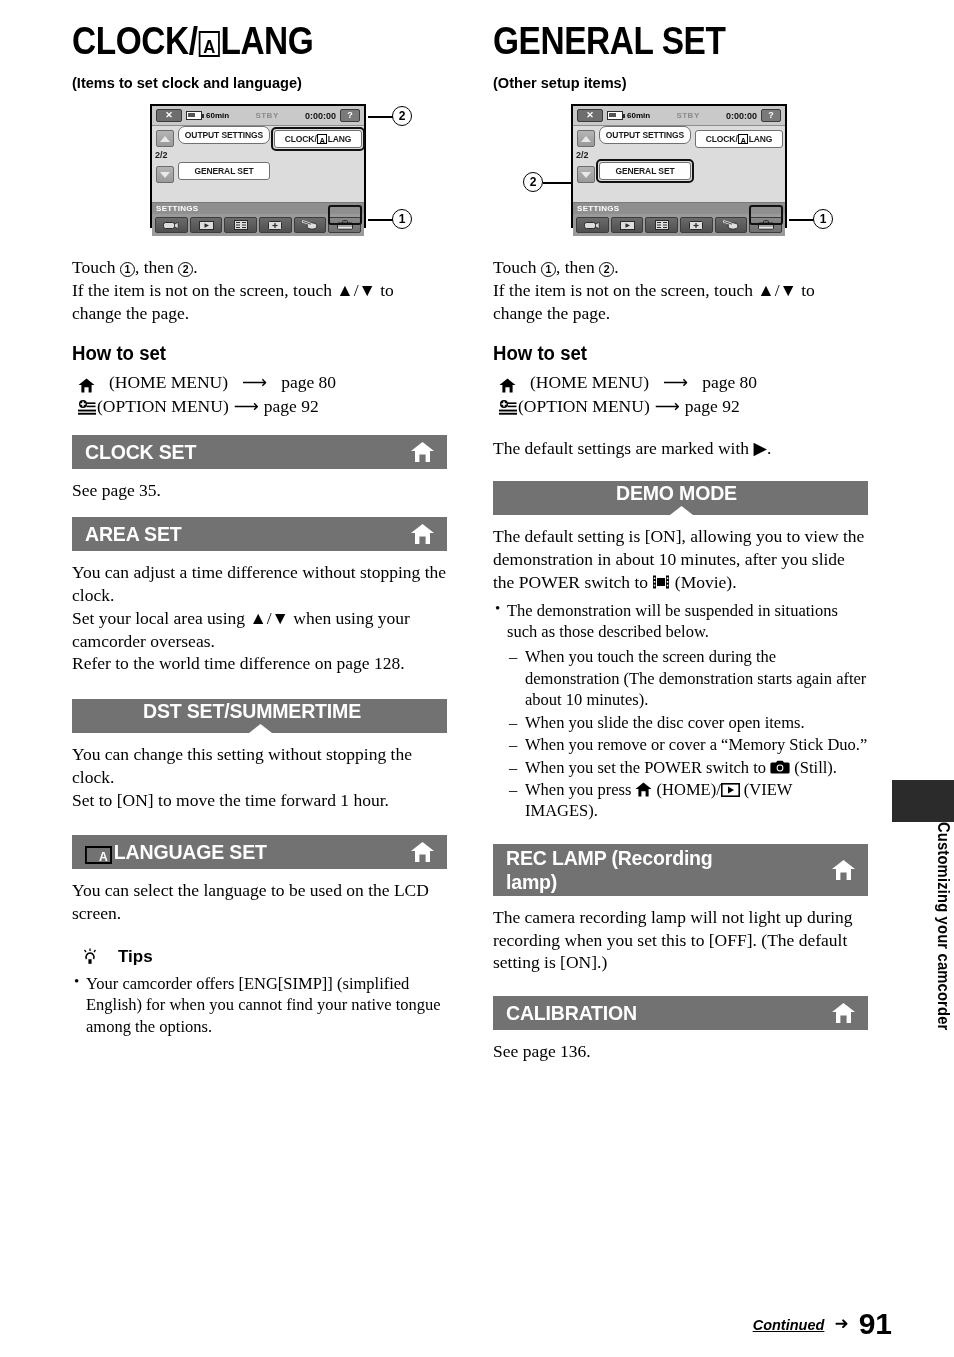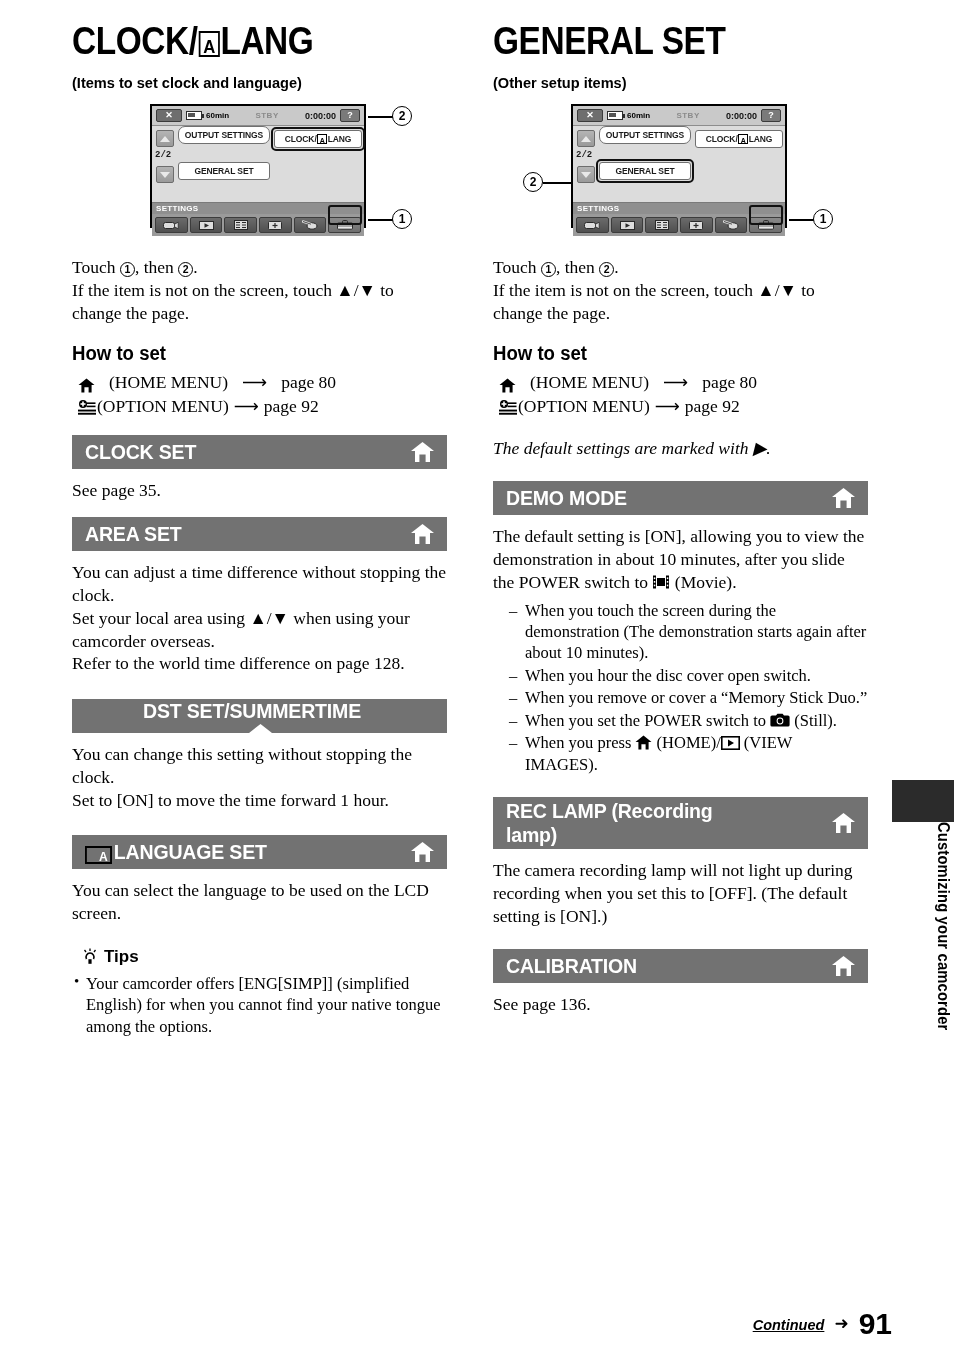--- a/index.html
+++ b/index.html
@@ -108,21 +108,21 @@
     display: flex; align-items: center; justify-content: center;
   }
   .arrow-btn .tri { width:0; height:0; border-left:5px solid transparent; border-right:5px solid transparent; }
   .arrow-btn .tri.up   { border-bottom: 6px solid #e9e9e9; }
   .arrow-btn .tri.down { border-top: 6px solid #e9e9e9; }
   .arrow-up { top: 4px; }
   .arrow-dn { top: 40px; }
 
   .pageno {
     position: absolute; left: 3px; top: 24px;
-    font-family: Liberation Mono, monospace;
+    font-family: Liberation Sans, sans-serif;
     font-size: 9px; font-weight: bold; color: #1b1b1b;
   }
 
   .mitem {
     position: absolute;
     background: #fff; border: 1px solid #707070; border-radius: 3px;
     display: flex; align-items: center; justify-content: center;
     font-family: "Liberation Sans", sans-serif;
     font-size: 8.5px; font-weight: bold; color: #1b1b1b;
     letter-spacing: -0.1px;
@@ -232,21 +232,21 @@
   ul.dash > li {
     font-family: "Liberation Serif", serif;
     font-size: 16.5px; line-height: 1.30;
     padding-left: 16px; position: relative; margin-bottom: 1px;
   }
   ul.dash > li::before {
     content: "\2013"; position: absolute; left: 0; top: 0;
   }
 
   .tips-head {
-    display: flex; align-items: center; gap: 6px;
+    display: flex; align-items: center; gap: 20px;
     font-family: "Liberation Sans", sans-serif;
     font-weight: bold; font-size: 17px;
     margin: 22px 0 2px 10px;
   }
 
   
   .side-tab-block {
     position: absolute; right: 0; top: 780px;
     width: 62px; height: 42px; background: #2b2b2b;
   }
@@ -621,23 +621,23 @@
             <rect x="8.5" y="5.6" width="9" height="1.6" fill="#000"></rect>
             <rect x="0" y="9.6" width="18" height="1.9" fill="#000"></rect>
             <rect x="0" y="12.8" width="18" height="1.9" fill="#000"></rect>
           </svg>
       </span>
       <span>(OPTION MENU)</span>
       <span style="margin:0 5px;">⟶</span>
       <span>page 92</span>
     </div>
 
-    <p class="body-text" style="margin-top:18px;font-style:italic;"><span>The default settings are marked with </span><span>▶</span><span>.</span></p>
-
-    <div class="bar" style="margin-top:22px;">
+    <p class="body-text" style="margin-top:18px;"><span>The default settings are marked with </span><span>▶</span><span>.</span></p>
+
+    <div class="bar" style="margin-top:22px;flex-direction:column;">
       <div class="bar-label">DEMO MODE</div>
       <span class="ico ico-home-bar">
         <svg width="25" height="22" viewBox="0 0 25 22">
             <path d="M12.5 1 L24 10 L20 10 L20 21 L15.6 21 L15.6 13.6 L9.4 13.6 L9.4 21 L5 21 L5 10 L1 10 Z" fill="#fff"></path>
           </svg>
       </span>
     </div>
     <p class="body-text"><span>The default setting is [ON], allowing you to view the demonstration in about 10 minutes, after you slide the POWER switch to </span><span class="ico ico-movie">
       <svg width="18" height="16" viewBox="0 0 18 16">
             <rect x="1" y="1.5" width="3" height="13" fill="#000"></rect>
@@ -645,23 +645,26 @@
             <rect x="5" y="4" width="8" height="8" fill="#000"></rect>
             <rect x="1.8" y="3.4" width="1.5" height="1.7" fill="#fff"></rect>
             <rect x="1.8" y="7" width="1.5" height="1.7" fill="#fff"></rect>
             <rect x="1.8" y="10.6" width="1.5" height="1.7" fill="#fff"></rect>
             <rect x="14.8" y="3.4" width="1.5" height="1.7" fill="#fff"></rect>
             <rect x="14.8" y="7" width="1.5" height="1.7" fill="#fff"></rect>
             <rect x="14.8" y="10.6" width="1.5" height="1.7" fill="#fff"></rect>
           </svg>
     </span><span> (Movie).</span></p>
 
+    <ul class="bul">
+      <li>The demonstration will be suspended in situations such as those described below.</li>
+    </ul>
     <ul class="dash">
       <li>When you touch the screen during the demonstration (The demonstration starts again after about 10 minutes).</li>
-      <li>When you hour the disc cover open switch.</li>
+      <li>When you slide the disc cover open items.</li>
       <li>When you remove or cover a “Memory Stick Duo.”</li>
       <li><span>When you set the POWER switch to </span><span class="ico ico-still">
         <svg width="20" height="15" viewBox="0 0 20 15">
               <path d="M6 2.5 L7.4 0.8 L12.6 0.8 L14 2.5 L18 2.5 a1.6 1.6 0 0 1 1.6 1.6 V12 a1.6 1.6 0 0 1 -1.6 1.6 H2 A1.6 1.6 0 0 1 0.4 12 V4.1 A1.6 1.6 0 0 1 2 2.5 Z" fill="#000"></path>
               <circle cx="10" cy="8" r="3.4" fill="#fff"></circle>
               <circle cx="10" cy="8" r="2.4" fill="#000"></circle>
             </svg>
       </span><span> (Still).</span></li>
       <li><span>When you press </span><span class="ico ico-home">
         <svg width="17" height="15" viewBox="0 0 17 15">

